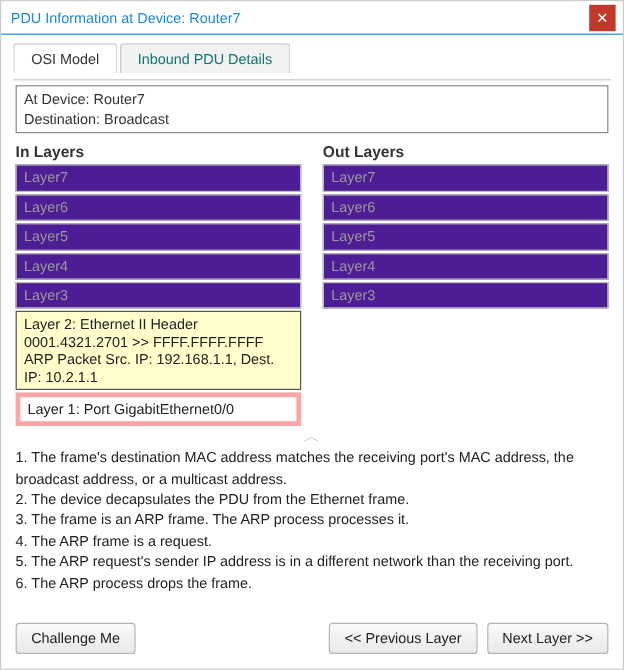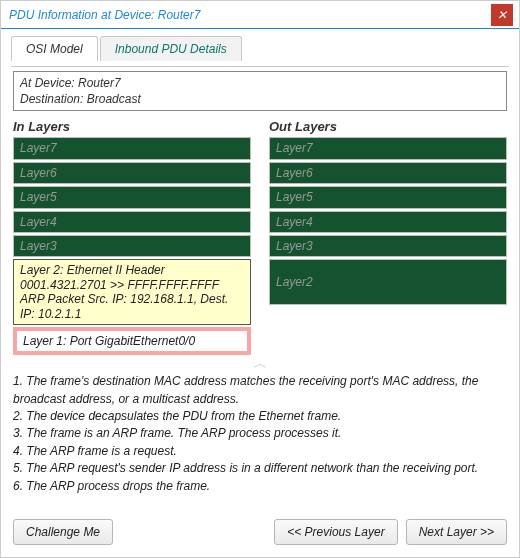--- a/index.html
+++ b/index.html
@@ -1,15 +1,15 @@
 <!DOCTYPE html>
 <html><head>
 <meta charset="utf-8">
 <style>
-  * { box-sizing: border-box; font-style: italic; }
+  * { box-sizing: border-box; }
   body {
     margin: 0;
     font-family: Tahoma, Geneva, sans-serif;
     font-size: 12px;
     background: #fff;
     color: #333;
   }
   .window {
     width: 520px;
     height: 558px;
@@ -93,21 +93,21 @@
     flex: 1;
     min-width: 0;
   }
   .col-title {
     font-weight: bold;
     margin-bottom: 3px;
     font-size: 13px;
   }
   .layer {
     border: 1px solid #bbb;
-    background: #14532d;
+    background: #4c1d95;
     color: #999;
     padding: 3px 6px;
     margin-bottom: 2px;
     line-height: 1.2;
     min-height: 20px;
     font-size: 12px;
   }
   .layer.active {
     background: #ffffcc;
     color: #222;
@@ -188,21 +188,20 @@
         <div class="layer active">Layer 2: Ethernet II Header 0001.4321.2701 &gt;&gt; FFFF.FFFF.FFFF ARP Packet Src. IP: 192.168.1.1, Dest. IP: 10.2.1.1</div>
         <div class="layer normal">Layer 1: Port GigabitEthernet0/0</div>
       </div>
       <div class="col">
         <div class="col-title">Out Layers</div>
         <div class="layer">Layer7</div>
         <div class="layer">Layer6</div>
         <div class="layer">Layer5</div>
         <div class="layer">Layer4</div>
         <div class="layer">Layer3</div>
-        <div class="layer ghost">Layer2</div>
       </div>
     </div>
 
     <div class="arrow-gap">
       <span>︿</span>
     </div>
 
     <div class="desc">
       <div>1. The frame's destination MAC address matches the receiving port's MAC address, the broadcast address, or a multicast address.</div>
       <div>2. The device decapsulates the PDU from the Ethernet frame.</div>

